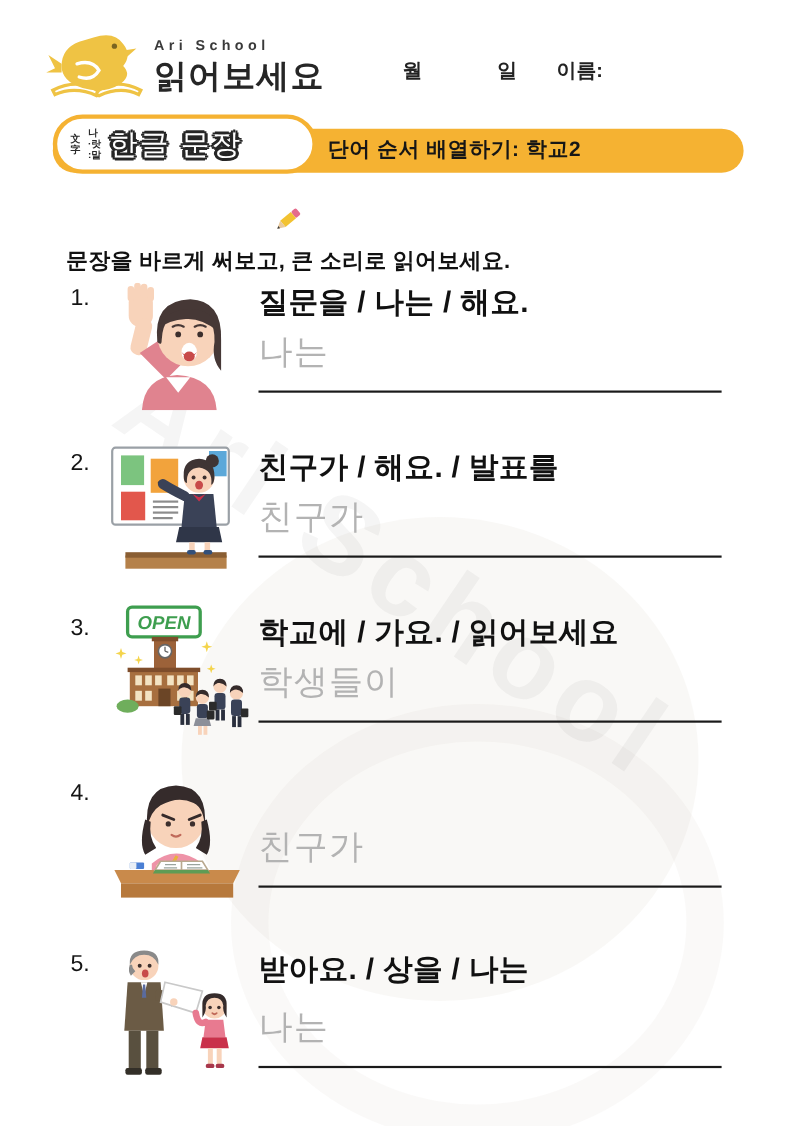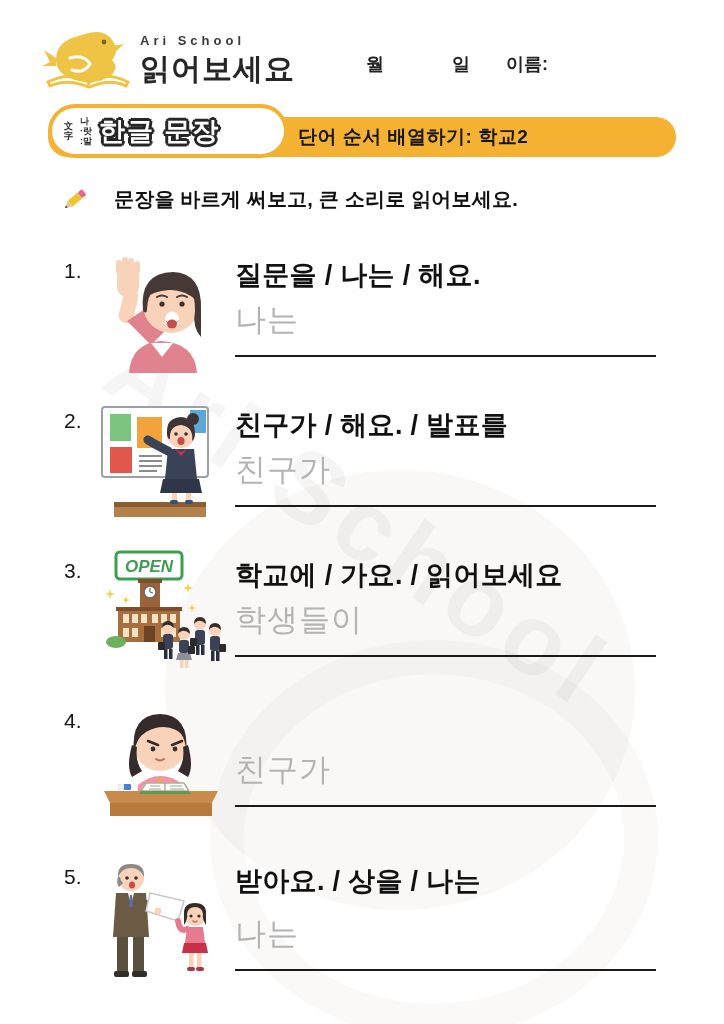--- a/index.html
+++ b/index.html
@@ -36,30 +36,30 @@
     position:absolute;left:48px;top:117px;width:628px;height:40px;
     background:#F5B232;border-radius:20px;z-index:1;
   }
   .banner-pill{
     position:absolute;left:48px;top:104px;width:240px;height:54px;
     background:#fff;border:4px solid #F5B232;border-radius:28px;
     box-sizing:border-box;display:flex;align-items:center;padding-left:12px;gap:7px;z-index:2;
   }
   .badge-col{display:flex;flex-direction:column;font-size:9px;line-height:10px;font-weight:700;color:#2a2a2a;}
   .banner-title{
-    font-size:26px;font-weight:700;letter-spacing:2px;color:#fff;white-space:nowrap;
+    font-size:26px;font-weight:400;letter-spacing:2px;color:#fff;white-space:nowrap;
     text-shadow:3px 0 0 #262626,-3px 0 0 #262626,0 3px 0 #262626,0 -3px 0 #262626,
       2px 2px 0 #262626,-2px 2px 0 #262626,2px -2px 0 #262626,-2px -2px 0 #262626;
   }
   .banner-subtitle{
     position:absolute;left:298px;top:117px;height:52px;line-height:40px;
     font-size:19px;font-weight:800;color:#161616;z-index:2;letter-spacing:0.5px;
   }
   
-  .instruction{position:absolute;left:60px;top:184px;display:flex;align-items:center;gap:24px;z-index:2;}
+  .instruction{position:absolute;left:60px;top:184px;display:flex;align-items:center;gap:10px;z-index:2;flex-direction:column;}
   .instruction-text{font-size:20px;font-weight:800;color:#111;letter-spacing:0.2px;}
   
   .row{position:absolute;left:0;width:724px;height:130px;z-index:1;}
   .row-num{position:absolute;left:64px;top:4px;font-size:21px;color:#141414;}
   .illus{position:absolute;left:96px;top:-4px;width:130px;height:122px;display:flex;align-items:flex-end;justify-content:center;}
   .prompt{position:absolute;left:235px;top:2px;font-size:27px;font-weight:700;color:#111;letter-spacing:0.3px;}
   .starter{position:absolute;left:235px;top:44px;font-size:31px;font-weight:500;color:#b3b3b3;letter-spacing:1px;}
   .wline{position:absolute;left:235px;top:100px;width:421px;border-top:2.5px solid #1a1a1a;}
   .row5 .starter{top:52px;}
   .row5 .wline{top:108px;}

